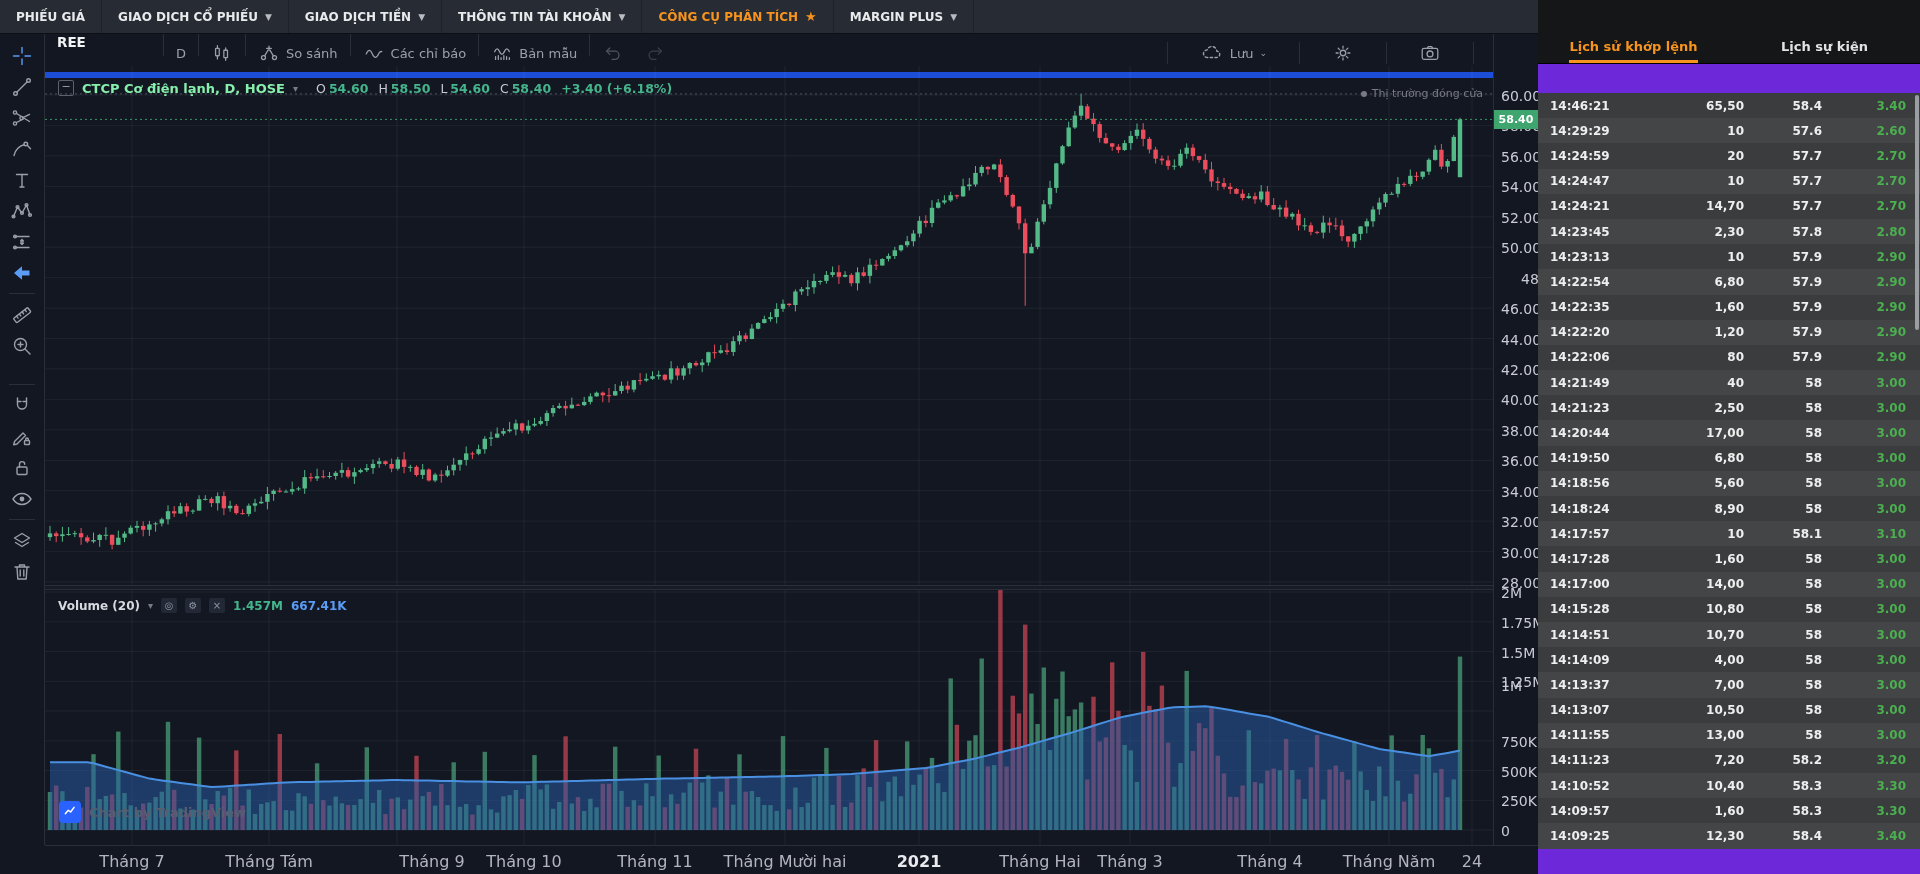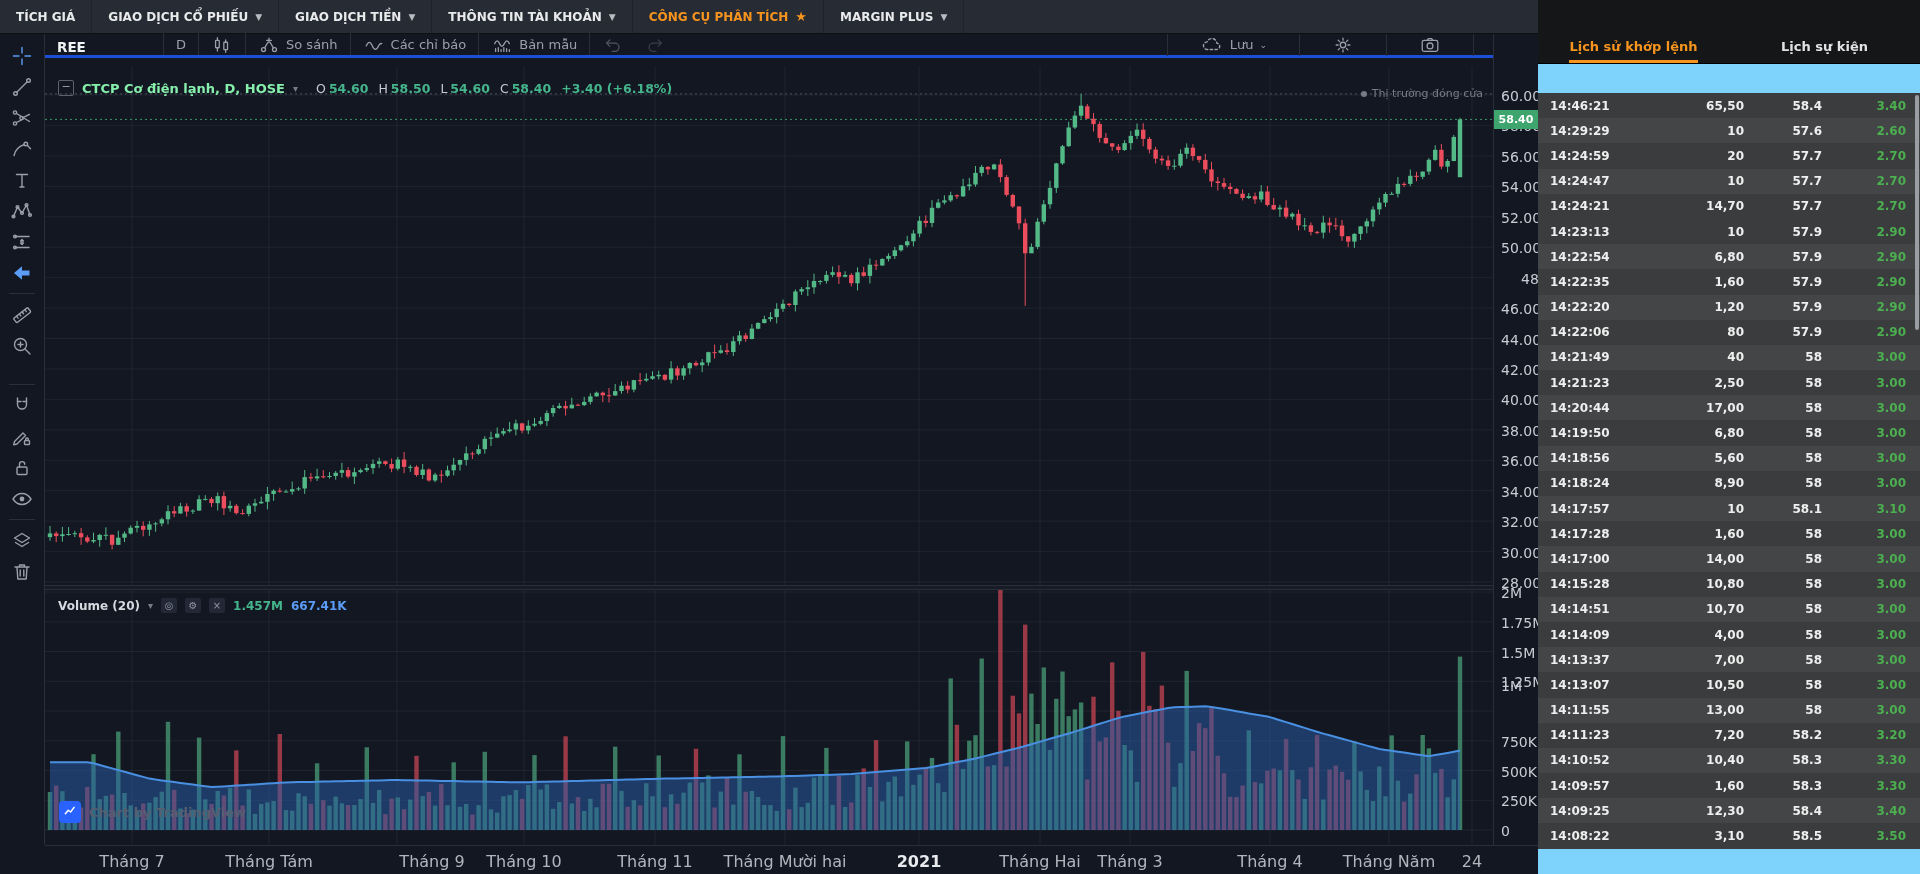--- a/index.html
+++ b/index.html
@@ -8,22 +8,22 @@
        -webkit-font-smoothing:antialiased;}
   
   .topbar{position:absolute;left:0;top:0;width:1538px;height:34px;background:#272b33;
           display:flex;align-items:stretch;border-bottom:1px solid #0c0f14;box-sizing:border-box;}
   .menu-item{display:flex;align-items:center;gap:7px;padding:0 16px;font-size:12px;font-weight:700;
              color:#e8eaec;border-right:1px solid #1e222a;cursor:pointer;white-space:nowrap;}
   .menu-item .caret{font-size:9px;color:#b8bcc2;}
   .menu-item.active{color:#f7941e;}
   .menu-item .star{color:#f7941e;font-size:13px;}
   
-  .chart-toolbar{position:absolute;left:45px;top:34px;width:1493px;height:24px;background:#131722;
-                 border-bottom:3px solid #1d4ed8;box-sizing:border-box;display:flex;align-items:flex-end;color:#9aa0aa;}
+  .chart-toolbar{position:absolute;left:45px;top:34px;width:1493px;height:44px;background:#131722;
+                 border-bottom:6px solid #1d4ed8;box-sizing:border-box;display:flex;align-items:flex-start;color:#9aa0aa;}
   .tb-sep{width:1px;height:22px;background:#2a2e39;margin:0 2px;}
   .tb-btn{display:flex;align-items:center;gap:6px;padding:0 10px;height:100%;font-size:13px;cursor:pointer;}
   .tb-btn svg{flex:0 0 auto;}
   .tb-symbol{font-size:13.5px;font-weight:700;color:#f2f3f5;padding:0 14px 0 12px;min-width:90px;}
   .tb-right{margin-left:auto;display:flex;align-items:center;height:100%;gap:20px;}
   .tb-dim{opacity:.45;}
   .tb-dimmer{opacity:.28;}
   svg.ic{stroke:#9aa0aa;fill:none;stroke-width:1.4;stroke-linecap:round;stroke-linejoin:round;}
   
   .left-tools{position:absolute;left:0;top:34px;width:45px;height:811px;background:#131722;
@@ -56,21 +56,21 @@
   .price-axis{position:absolute;left:1493px;top:34px;width:45px;height:811px;background:#131722;
               border-left:1px solid #2a2e39;box-sizing:border-box;cursor:ns-resize;}
   .pa-tick{position:absolute;left:7px;font-size:14px;color:#c9ccd3;}
   .price-badge{position:absolute;left:0;width:44px;height:19px;background:#3fa56e;color:#fff;font-size:11px;
                font-weight:700;text-align:center;line-height:19px;z-index:6;}
   .time-axis{position:absolute;left:45px;top:845px;width:1493px;height:29px;background:#131722;
              border-top:1px solid #2a2e39;box-sizing:border-box;cursor:ew-resize;}
   .ta-label{position:absolute;top:6px;transform:translateX(-50%);font-size:16px;color:#b2b5be;white-space:nowrap;}
   .ta-label.year{color:#e8eaed;font-weight:700;}
   
-  .right-panel{position:absolute;left:1538px;top:0;width:382px;height:874px;background:#7dd3fc;}
+  .right-panel{position:absolute;left:1538px;top:0;width:382px;height:874px;background:#6d28d9;}
   .rp-top{height:30px;background:#151618;}
   .rp-tabs{height:33px;background:#151618;display:flex;border-bottom:1px solid #000;}
   .rp-tab{flex:1;display:flex;align-items:center;justify-content:center;font-size:13px;font-weight:700;
           color:#e3e3e3;position:relative;cursor:pointer;}
   .rp-tab.active{color:#f7941e;}
   .rp-tab.active::after{content:"";position:absolute;left:16%;right:16%;bottom:0;height:3px;background:#f7941e;}
   .rp-header{height:30px;background:#28292b;display:grid;grid-template-columns:100px 1fr 78px 84px;
              align-items:center;padding:0 14px 0 12px;box-sizing:border-box;font-size:12px;font-weight:700;color:#cfcfcf;}
   .rp-header span:nth-child(n+2){text-align:right;}
   .rp-body{position:absolute;top:93px;left:0;right:0;bottom:0;overflow:hidden;}
@@ -85,21 +85,21 @@
   .tv-logo{width:22px;height:22px;border-radius:4px;background:#2962ff;display:flex;align-items:center;justify-content:center;}
   .tv-text{font-size:13px;font-weight:600;color:#565e70;}
 </style>
 </head>
 <body>
 
 <div id="app">
 
   <nav class="topbar">
       <div class="menu-item">
-        <span>TÍCH GIÁ</span>
+        <span>PHIẾU GIÁ</span>
       </div>
       <div class="menu-item">
         <span>GIAO DỊCH CỔ PHIẾU</span>
         <span class="caret">▼</span>
       </div>
       <div class="menu-item">
         <span>GIAO DỊCH TIỀN</span>
         <span class="caret">▼</span>
       </div>
       <div class="menu-item">
@@ -1173,20 +1173,26 @@
           <span class="c1">10</span>
           <span class="c2">57.7</span>
           <span class="c3">2.70</span>
         </div>
         <div class="trow">
           <span class="c0">14:24:21</span>
           <span class="c1">14,70</span>
           <span class="c2">57.7</span>
           <span class="c3">2.70</span>
         </div>
+        <div class="trow alt">
+          <span class="c0">14:23:45</span>
+          <span class="c1">2,30</span>
+          <span class="c2">57.8</span>
+          <span class="c3">2.80</span>
+        </div>
         <div class="trow">
           <span class="c0">14:23:13</span>
           <span class="c1">10</span>
           <span class="c2">57.9</span>
           <span class="c3">2.90</span>
         </div>
         <div class="trow alt">
           <span class="c0">14:22:54</span>
           <span class="c1">6,80</span>
           <span class="c2">57.9</span>
@@ -1316,25 +1322,19 @@
           <span class="c0">14:09:57</span>
           <span class="c1">1,60</span>
           <span class="c2">58.3</span>
           <span class="c3">3.30</span>
         </div>
         <div class="trow alt">
           <span class="c0">14:09:25</span>
           <span class="c1">12,30</span>
           <span class="c2">58.4</span>
           <span class="c3">3.40</span>
-        </div>
-        <div class="trow">
-          <span class="c0">14:08:22</span>
-          <span class="c1">3,10</span>
-          <span class="c2">58.5</span>
-          <span class="c3">3.50</span>
         </div>
       </div>
     <div class="rp-scroll"></div>
 
   </div>
 
 </div>
 
 </body></html>

